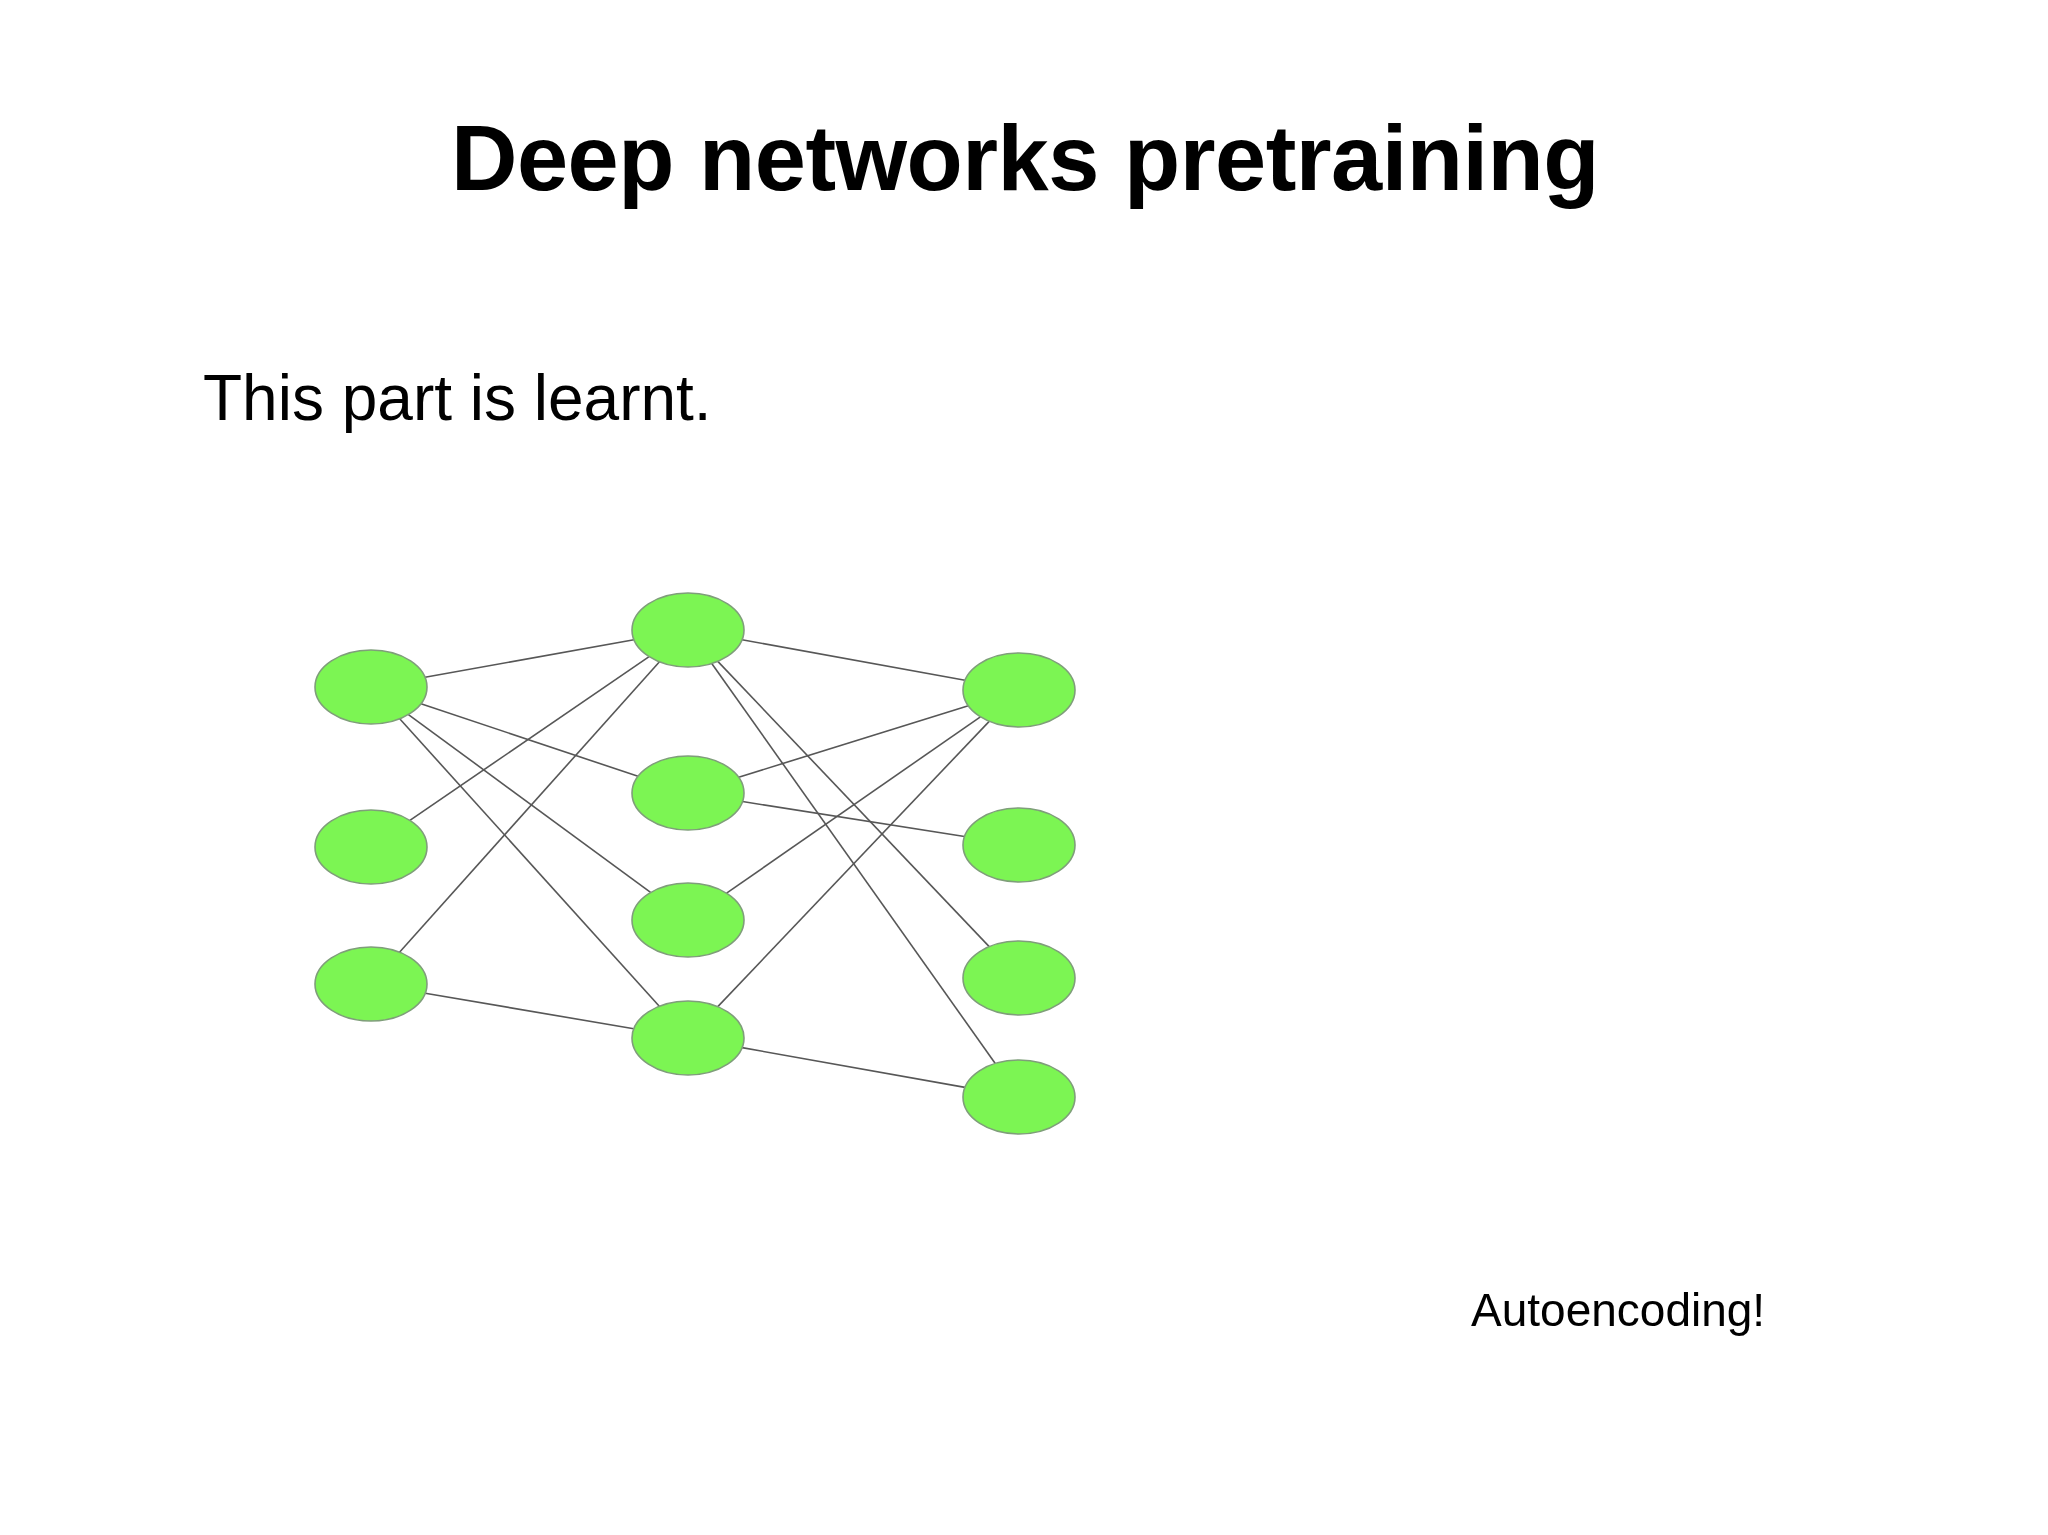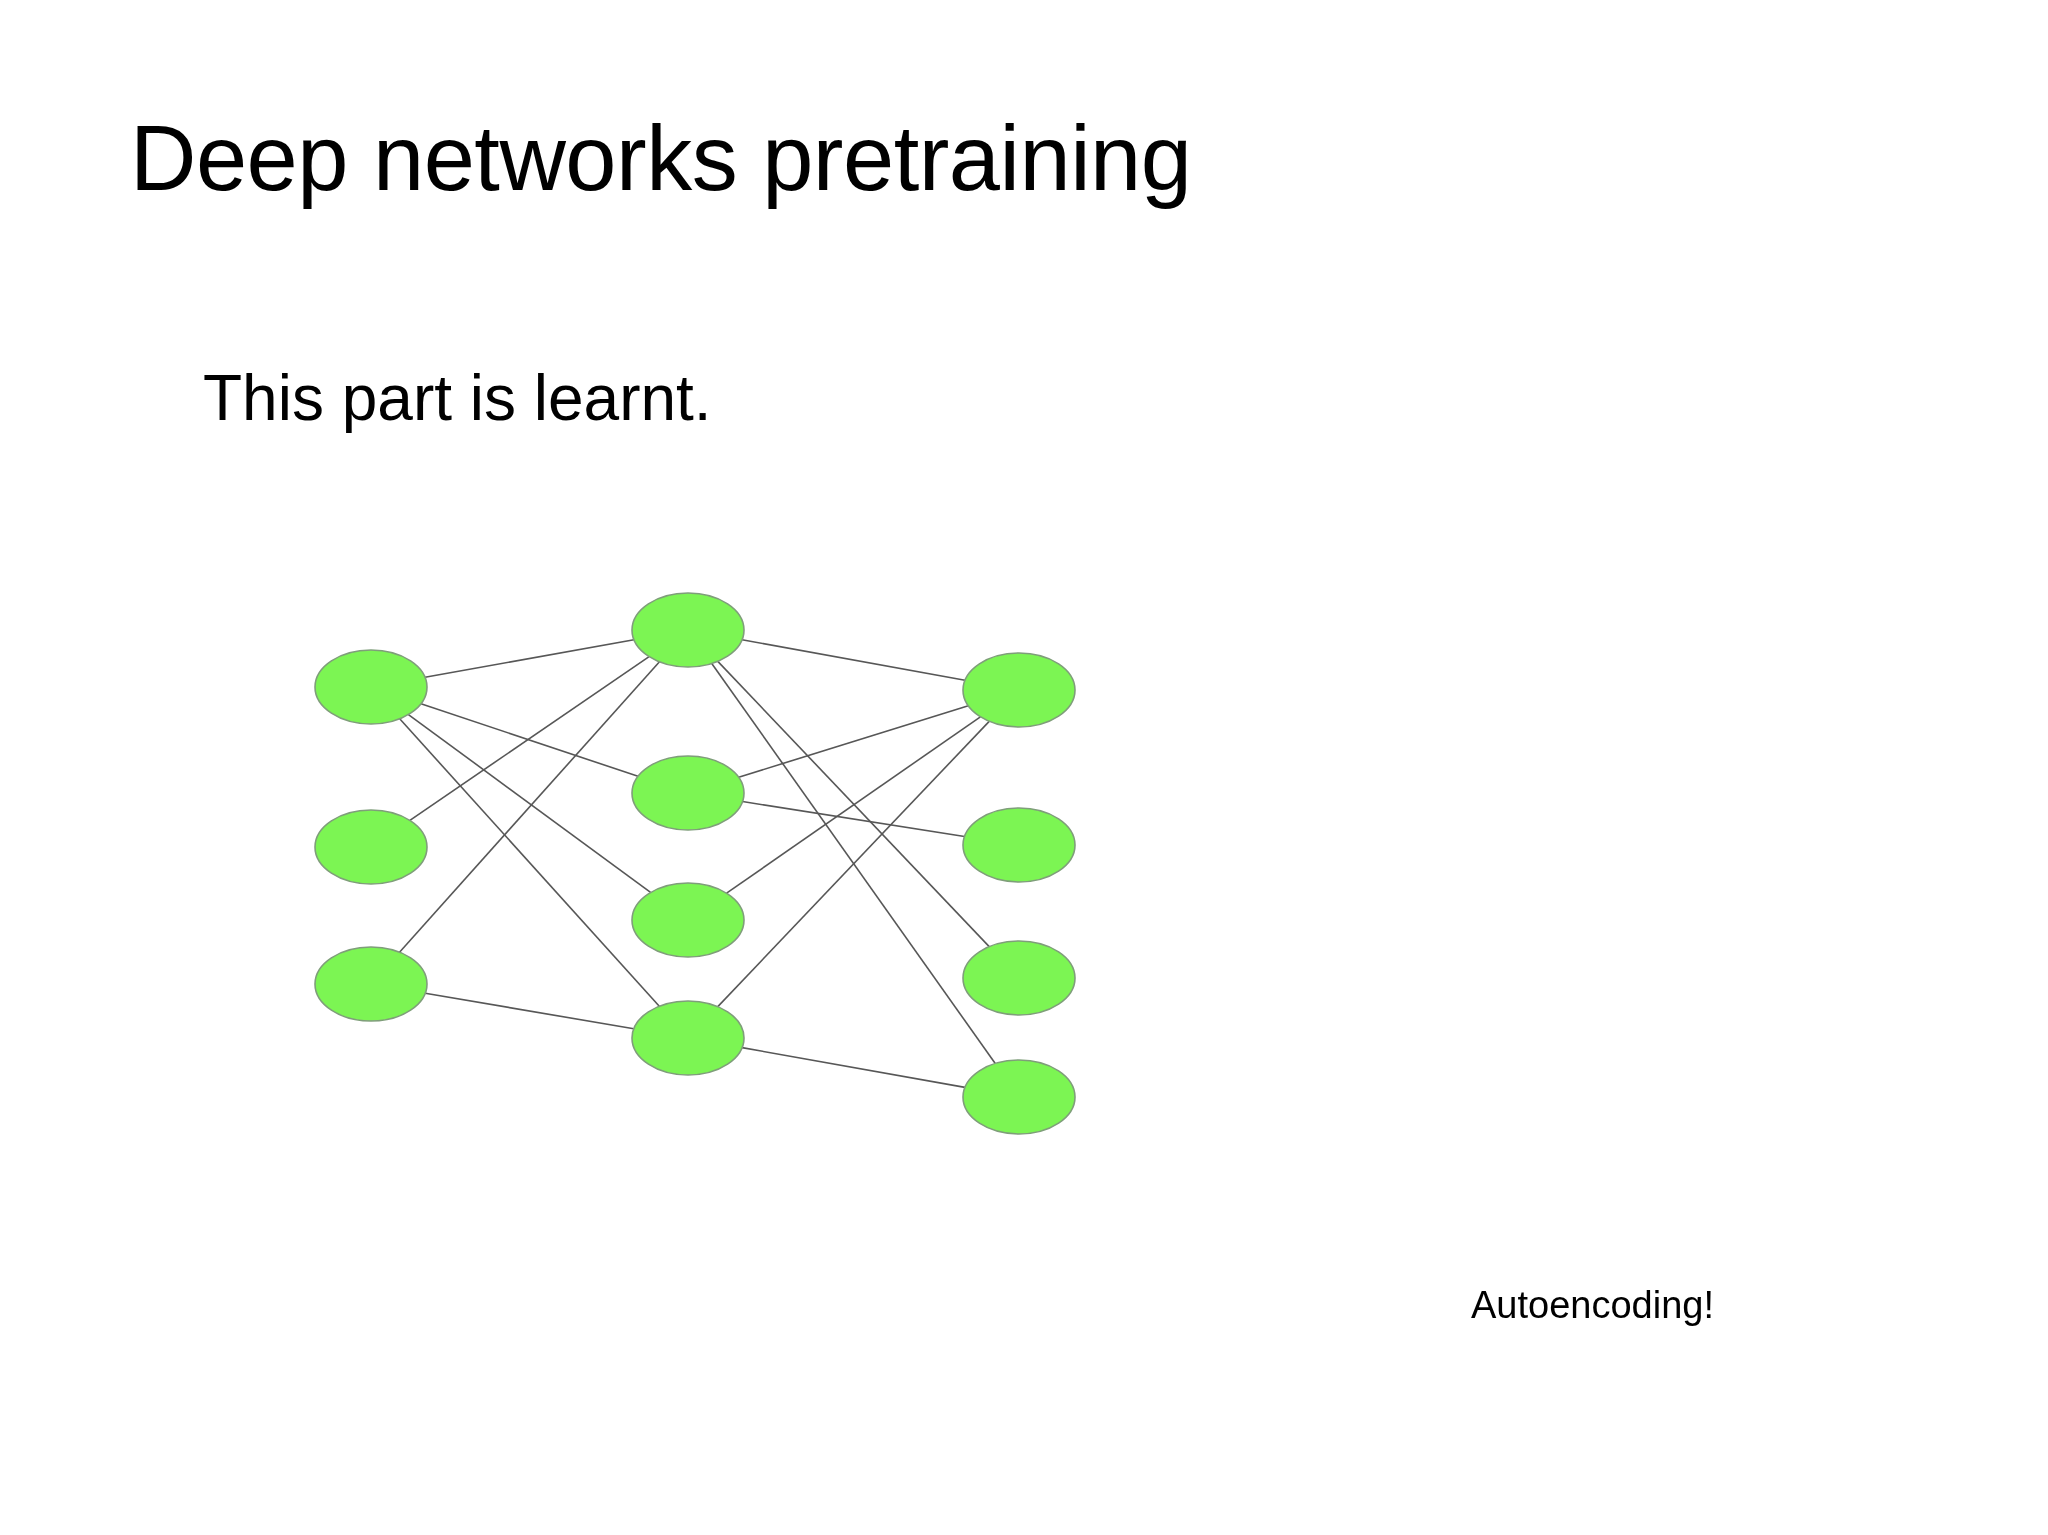--- a/index.html
+++ b/index.html
@@ -25,24 +25,24 @@
     height: 1535px;
     background: #ffffff;
   }
 
   
   .slide-title {
     position: absolute;
     left: 130px;
     top: 110px;
     width: 1790px;
-    text-align: left;
+    text-align: center;
     font-size: 92px;
     line-height: 1.05;
-    font-weight: 400;
+    font-weight: 700;
     letter-spacing: -0.5px;
     color: #000000;
     white-space: nowrap;
   }
 
   
   .body-text {
     position: absolute;
     left: 194px;
     top: 362px;
@@ -52,21 +52,21 @@
     color: #000000;
     white-space: nowrap;
     margin-left: 9px;
   }
 
   
   .caption-text {
     position: absolute;
     left: 1471px;
     top: 1283px;
-    font-size: 38px;
+    font-size: 46px;
     line-height: 1.2;
     font-weight: 400;
     color: #000000;
     white-space: nowrap;
   }
 
   
   .diagram {
     position: absolute;
     left: 0px;

